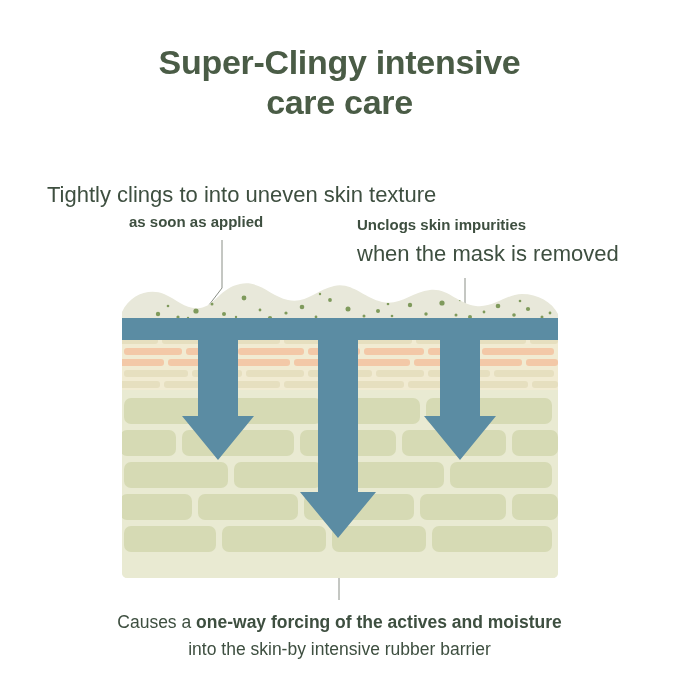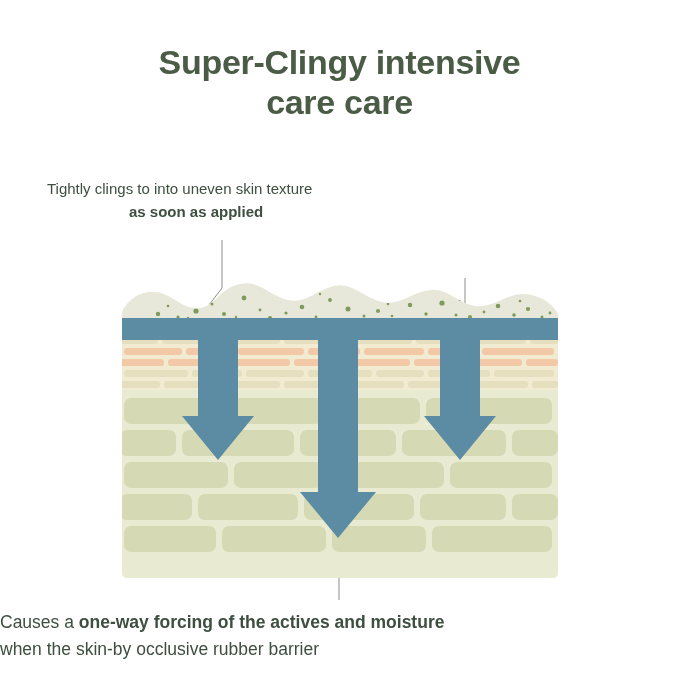--- a/index.html
+++ b/index.html
@@ -38,21 +38,21 @@
     letter-spacing: -0.3px;
     display: block;
   }
 
   
   .callout {
     position: absolute;
     color: #3e4f40;
   }
   .callout .thin {
-    font-size: 15px;
+    font-size: 22px;
     font-weight: normal;
     display: block;
     white-space: nowrap;
   }
   .callout .bold {
     font-size: 15px;
     font-weight: bold;
     display: block;
     white-space: nowrap;
   }
@@ -69,20 +69,21 @@
     left: 357px;
     line-height: 1.5;
   }
 
   
   #caption-bottom {
     position: absolute;
     top: 609px;
     left: 0;
     width: 679px;
+    text-align: center;
     line-height: 1.55;
     font-size: 17.5px;
     color: #3e4f40;
   }
   #caption-bottom .l1 { display: block; }
   #caption-bottom .l2 { display: block; }
   #caption-bottom b { font-weight: bold; }
 
   
   #diagram {
@@ -102,20 +103,24 @@
   <div class="title-block">
     <span class="title-line">Super-Clingy intensive</span>
     <span class="title-line">care care</span>
   </div>
 
   <div class="callout" id="callout-left">
     <span class="thin">Tightly clings to into uneven skin texture</span>
     <span class="bold">as soon as applied</span>
   </div>
 
+  <div class="callout" id="callout-right">
+    <span class="bold">Unclogs skin impurities</span>
+    <span class="thin">when the mask is removed</span>
+  </div>
 
   <svg id="leaders" width="679" height="679">
 
     <path d="M222,240 L222,288 L196,322" stroke="#8a8f86" stroke-width="1" fill="none"></path>
     <circle cx="196" cy="322" r="2.4" fill="none" stroke="#8a8f86" stroke-width="1"></circle>
 
     <path d="M465,278 L465,338" stroke="#8a8f86" stroke-width="1" fill="none"></path>
     <circle cx="465" cy="338" r="2.4" fill="none" stroke="#8a8f86" stroke-width="1"></circle>
 
     <path d="M339,545 L339,600" stroke="#8a8f86" stroke-width="1" fill="none"></path>
@@ -302,16 +307,16 @@
       <path d="M78,68 L118,68 L118,146 L134,146 L98,190 L62,146 L78,146 Z"></path>
 
       <path d="M198,68 L238,68 L238,222 L256,222 L218,268 L180,222 L198,222 Z"></path>
 
       <path d="M320,68 L360,68 L360,146 L376,146 L340,190 L304,146 L320,146 Z"></path>
     </g>
   </svg>
 
   <div id="caption-bottom">
     <span class="l1"><span>Causes a </span><b>one-way forcing of the actives and moisture</b></span>
-    <span class="l2">when the skin-by occlusive rubber barrier</span>
+    <span class="l2">into the skin-by intensive rubber barrier</span>
   </div>
 
 </div>
 
 </body></html>

